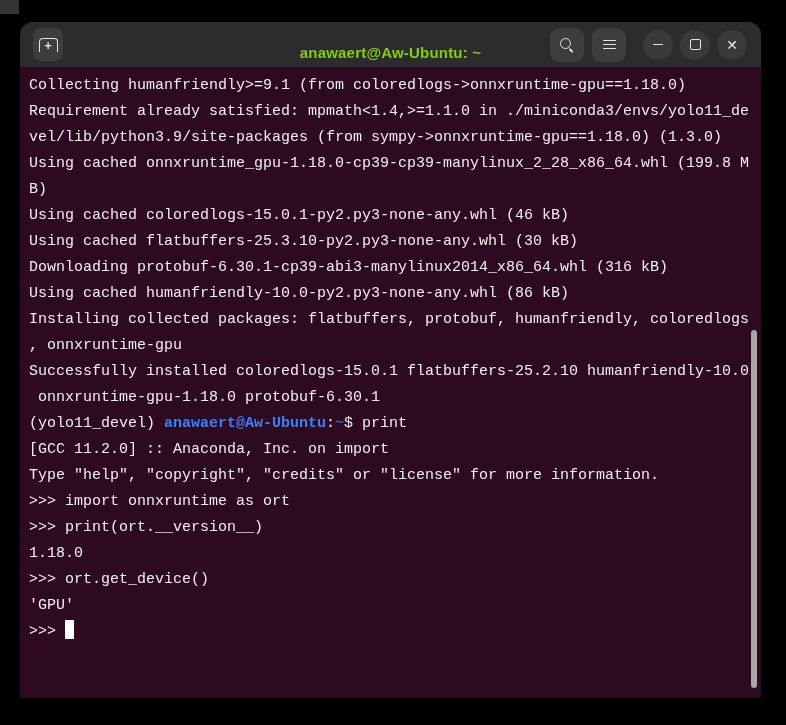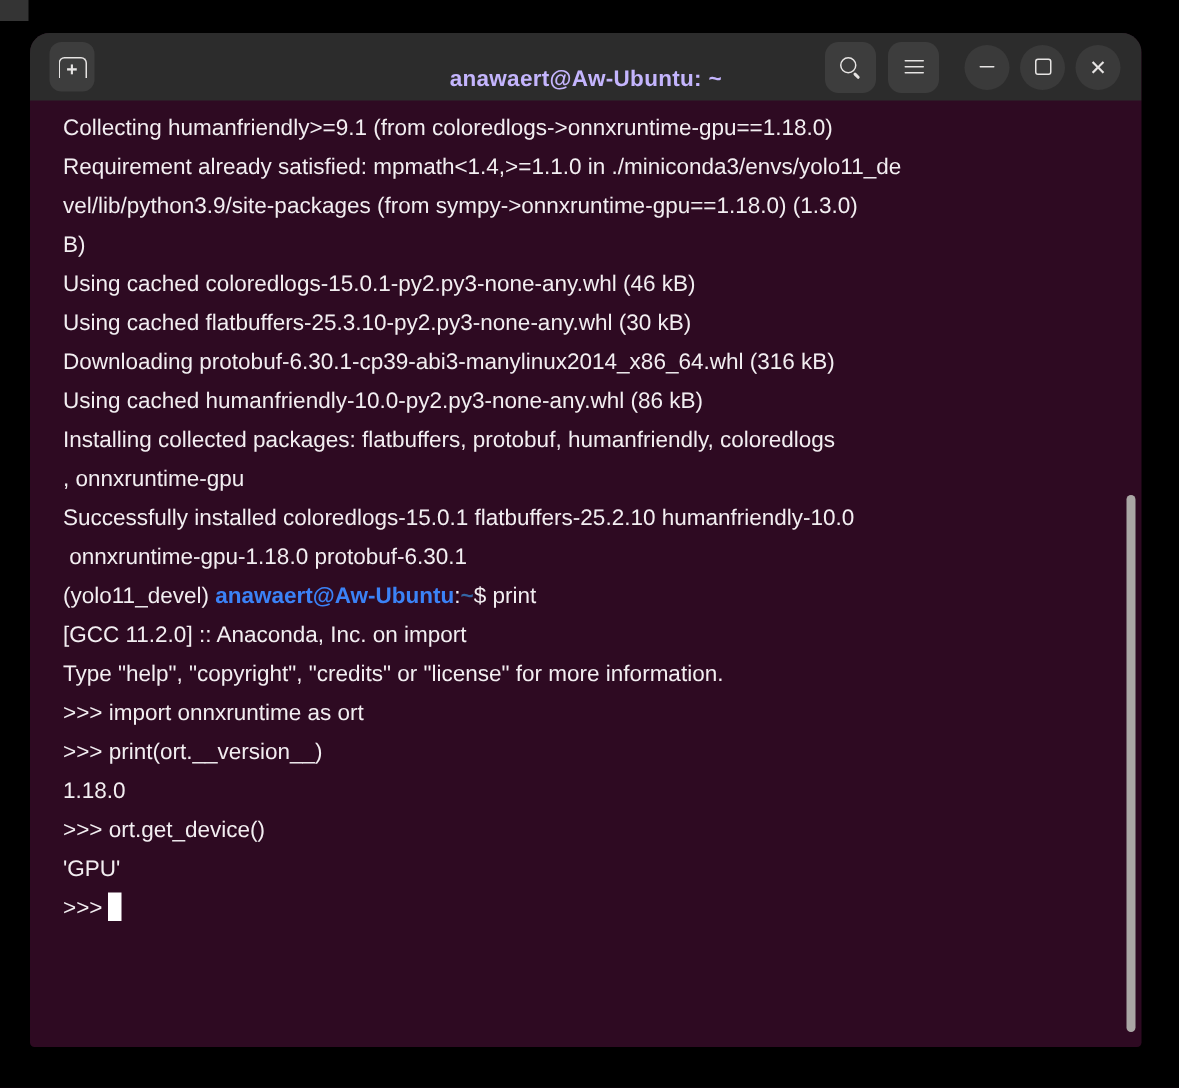--- a/index.html
+++ b/index.html
@@ -32,21 +32,21 @@
     border:none;padding:0;margin:0;cursor:pointer;
     display:flex;align-items:center;justify-content:center;
     color:var(--icon-color);
   }
   .tb-square{width:34px;height:34px;border-radius:9px;background:var(--button-bg);}
   .tb-circle{width:30px;height:30px;border-radius:50%;background:var(--circle-button-bg);}
   .newtab-btn{position:absolute;left:13px;top:6px;width:30px;height:33px;border-radius:8px;background:var(--button-bg);}
   .title{
     position:absolute;left:0;right:0;top:0;height:61px;
     display:flex;align-items:center;justify-content:center;
-    color:#c4b5fd;font-weight:bold;font-size:15px;letter-spacing:.2px;
+    color:#84cc16;font-weight:bold;font-size:15px;letter-spacing:.2px;
     pointer-events:none;
   }
   .tb-right{
     position:absolute;right:14px;top:0;height:45px;
     display:flex;align-items:center;
   }
   .gap8{margin-right:8px;} .gap17{margin-right:17px;} .gap7{margin-right:7px;}
   
   .tab-icon{
     position:relative;width:17px;height:13px;
@@ -69,22 +69,22 @@
     border-radius:1px;
   }
   .menu-icon{display:flex;flex-direction:column;justify-content:space-between;width:13px;height:10px;}
   .menu-icon i{display:block;height:1.8px;background:var(--icon-color);border-radius:1px;}
   .min-icon{display:block;width:10px;height:1.8px;background:var(--icon-color);border-radius:1px;}
   .max-icon{display:block;width:9px;height:9px;border:1.6px solid var(--icon-color);border-radius:2px;}
   .close-icon{font-size:14px;line-height:1;color:var(--icon-color);}
   
   .term{
     position:absolute;left:0;right:0;top:45px;bottom:0;
-    padding:6px 0 0 22px;
-    font-family:Liberation Sans, sans-serif;
+    padding:6px 0 0 9px;
+    font-family:Liberation Mono, monospace;
     font-size:15px;line-height:26px;color:var(--foreground);
     overflow:hidden;
   }
   .line{white-space:pre;height:26px;}
   .cursor{
     display:inline-block;width:9px;height:19px;background:#fff;
     vertical-align:-4px;
   }
   .scrollbar{
     position:absolute;right:4px;top:308px;width:6px;height:358px;
@@ -129,20 +129,21 @@
           <span class="close-icon">✕</span>
         </button>
       </div>
     </div>
 
     <div class="term">
       <div>
           <div class="line"><span>Collecting humanfriendly&gt;=9.1 (from coloredlogs-&gt;onnxruntime-gpu==1.18.0)</span></div>
           <div class="line"><span>Requirement already satisfied: mpmath&lt;1.4,&gt;=1.1.0 in ./miniconda3/envs/yolo11_de</span></div>
           <div class="line"><span>vel/lib/python3.9/site-packages (from sympy-&gt;onnxruntime-gpu==1.18.0) (1.3.0)</span></div>
+          <div class="line"><span>Using cached onnxruntime_gpu-1.18.0-cp39-cp39-manylinux_2_28_x86_64.whl (199.8 M</span></div>
           <div class="line"><span>B)</span></div>
           <div class="line"><span>Using cached coloredlogs-15.0.1-py2.py3-none-any.whl (46 kB)</span></div>
           <div class="line"><span>Using cached flatbuffers-25.3.10-py2.py3-none-any.whl (30 kB)</span></div>
           <div class="line"><span>Downloading protobuf-6.30.1-cp39-abi3-manylinux2014_x86_64.whl (316 kB)</span></div>
           <div class="line"><span>Using cached humanfriendly-10.0-py2.py3-none-any.whl (86 kB)</span></div>
           <div class="line"><span>Installing collected packages: flatbuffers, protobuf, humanfriendly, coloredlogs</span></div>
           <div class="line"><span>, onnxruntime-gpu</span></div>
           <div class="line"><span>Successfully installed coloredlogs-15.0.1 flatbuffers-25.2.10 humanfriendly-10.0</span></div>
           <div class="line"><span> onnxruntime-gpu-1.18.0 protobuf-6.30.1</span></div>
           <div class="line"><span>(yolo11_devel) </span><span style="color: #3b82f6; font-weight: bold;">anawaert@Aw-Ubuntu</span><span>:</span><span style="color: rgb(52, 101, 164); font-weight: bold;">~</span><span>$ print</span></div>

